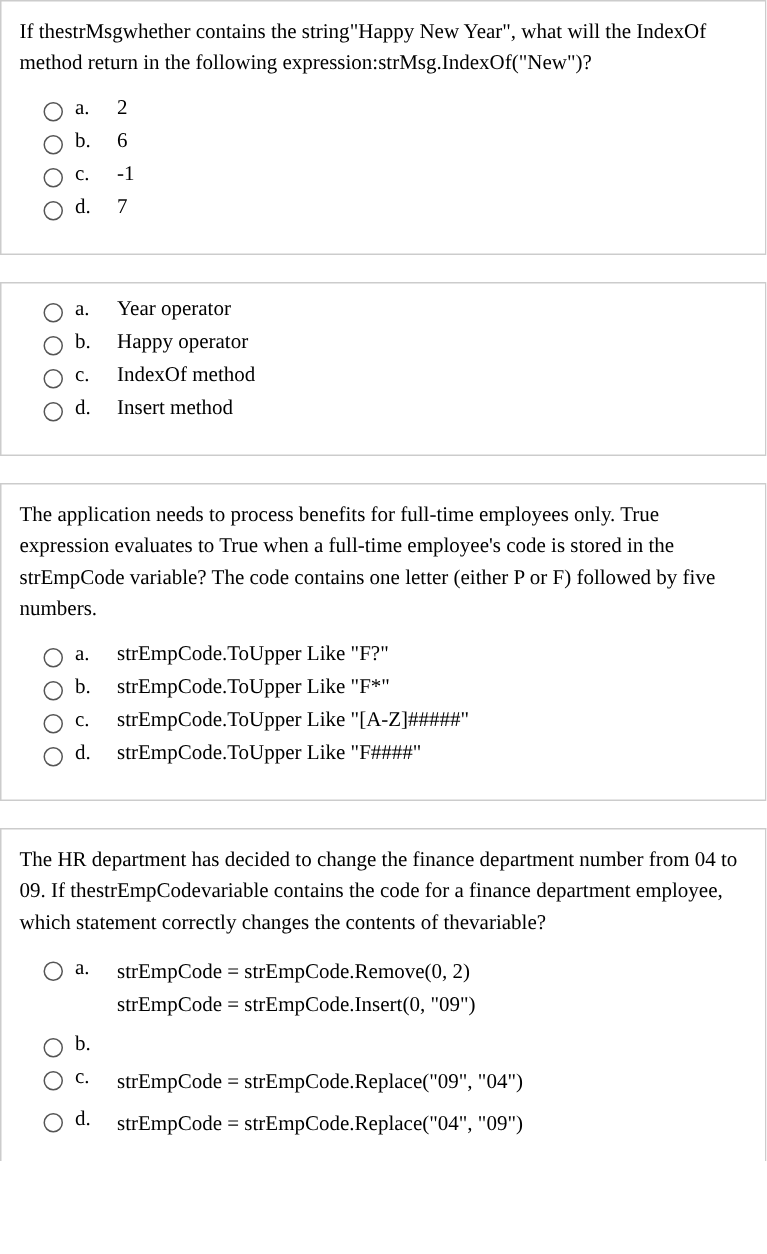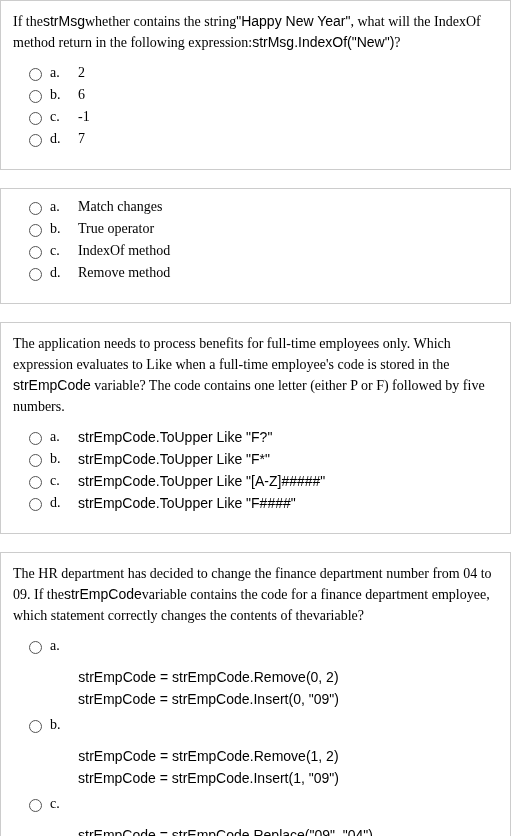--- a/index.html
+++ b/index.html
@@ -14,22 +14,21 @@
   .question-block {
     border: 1px solid #ccc;
     padding: 10px 12px 16px 12px;
     margin-bottom: 18px;
   }
   .qtext {
     line-height: 1.5;
     margin-bottom: 12px;
   }
   .code {
-    font-family: Liberation Sans, sans-serif;
-    text-align: center;
+    font-family: Liberation Serif, serif;
   }
   .options {
     margin-left: 16px;
   }
   .option-row {
     display: flex;
     align-items: flex-start;
     margin-bottom: 6px;
   }
   .radio {
@@ -43,21 +42,20 @@
   .opt-label {
     width: 22px;
     margin-left: 8px;
   }
   .opt-text {
     margin-left: 6px;
   }
   .opt-text-multi {
     margin-left: 6px;
     line-height: 1.6;
-    margin-top: 28px;
   }
 </style>
 </head>
 <body>
 
 <div class="question-block">
   <div class="qtext">
     <span>If the</span><span class="code">strMsg</span><span>whether contains the string</span><span class="code">"Happy New Year"</span><span>, what will the IndexOf method return in the following expression:</span><span class="code">strMsg.IndexOf("New")</span><span>?</span>
   </div>
   <div class="options">
@@ -82,43 +80,43 @@
       <span class="opt-text">7</span>
     </div>
   </div>
 </div>
 
 <div class="question-block">
   <div class="options">
     <div class="option-row">
       <span class="radio"></span>
       <span class="opt-label">a.</span>
-      <span class="opt-text">Match changes</span>
+      <span class="opt-text">Year operator</span>
     </div>
     <div class="option-row">
       <span class="radio"></span>
       <span class="opt-label">b.</span>
-      <span class="opt-text">True operator</span>
+      <span class="opt-text">Happy operator</span>
     </div>
     <div class="option-row">
       <span class="radio"></span>
       <span class="opt-label">c.</span>
       <span class="opt-text">IndexOf method</span>
     </div>
     <div class="option-row">
       <span class="radio"></span>
       <span class="opt-label">d.</span>
-      <span class="opt-text">Remove method</span>
+      <span class="opt-text">Insert method</span>
     </div>
   </div>
 </div>
 
 <div class="question-block">
   <div class="qtext">
-    <span>The application needs to process benefits for full-time employees only. Which expression evaluates to Like when a full-time employee's code is stored in the </span><span class="code">strEmpCode</span><span> variable? The code contains one letter (either P or F) followed by five numbers.</span>
+    <span>The application needs to process benefits for full-time employees only. True expression evaluates to True when a full-time employee's code is stored in the </span><span class="code">strEmpCode</span><span> variable? The code contains one letter (either P or F) followed by five numbers.</span>
   </div>
   <div class="options">
     <div class="option-row">
       <span class="radio"></span>
       <span class="opt-label">a.</span>
       <span class="opt-text code">strEmpCode.ToUpper Like "F?"</span>
     </div>
     <div class="option-row">
       <span class="radio"></span>
       <span class="opt-label">b.</span>
@@ -146,24 +144,20 @@
       <span class="radio"></span>
       <span class="opt-label">a.</span>
       <span class="opt-text-multi code">
         <div>strEmpCode = strEmpCode.Remove(0, 2)</div>
         <div>strEmpCode = strEmpCode.Insert(0, "09")</div>
       </span>
     </div>
     <div class="option-row">
       <span class="radio"></span>
       <span class="opt-label">b.</span>
-      <span class="opt-text-multi code">
-        <div>strEmpCode = strEmpCode.Remove(1, 2)</div>
-        <div>strEmpCode = strEmpCode.Insert(1, "09")</div>
-      </span>
     </div>
     <div class="option-row">
       <span class="radio"></span>
       <span class="opt-label">c.</span>
       <span class="opt-text-multi code">
         <div>strEmpCode = strEmpCode.Replace("09", "04")</div>
       </span>
     </div>
     <div class="option-row">
       <span class="radio"></span>

